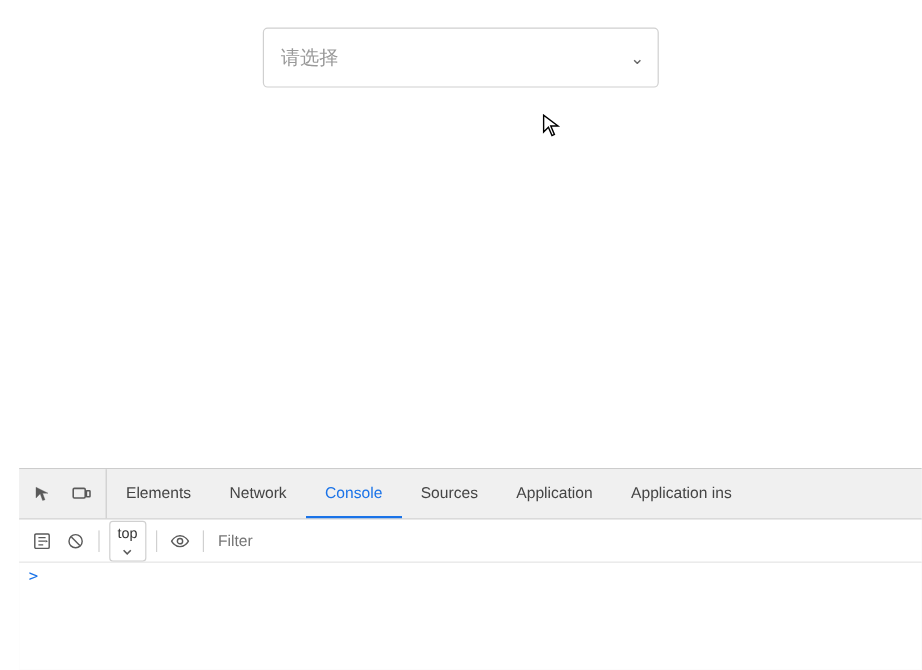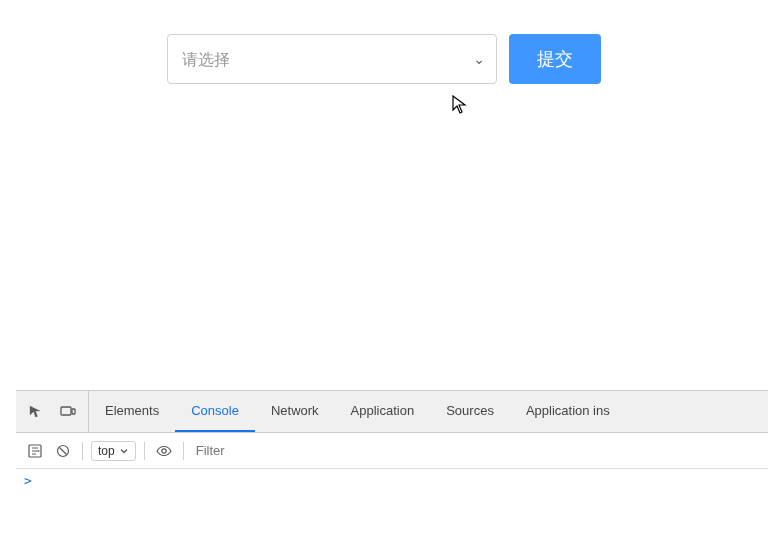--- a/index.html
+++ b/index.html
@@ -18,21 +18,21 @@
     }
 
     
     .page-content {
       width: 100%;
       height: 390px;
       background: #ffffff;
       display: flex;
       align-items: flex-start;
       justify-content: center;
-      padding-top: 34px;
+      padding-top: 23px;
     }
 
     .form-row {
       display: flex;
       align-items: center;
       gap: 12px;
     }
 
     .select-wrapper {
       position: relative;
@@ -189,20 +189,21 @@
       display: flex;
       align-items: center;
       background: #ffffff;
       border: 1px solid #d0d0d0;
       border-radius: 3px;
       padding: 2px 6px;
       font-size: 12px;
       color: #333;
       cursor: pointer;
       gap: 4px;
+      flex-direction: column;
     }
 
     .eye-icon-btn {
       width: 22px;
       height: 22px;
       display: flex;
       align-items: center;
       justify-content: center;
       cursor: pointer;
       color: #5a5a5a;
@@ -244,21 +245,20 @@
 <body>
 
 <div class="page-content">
   <div class="form-row">
     <div class="select-wrapper">
       <select class="select-control" placeholder="请选择">
         <option value="" disabled="" selected="">请选择</option>
       </select>
       <span class="chevron-icon">⌄</span>
     </div>
-    <button class="submit-btn">提交</button>
   </div>
 </div>
 
 <svg class="cursor" viewBox="0 0 16 20" fill="none" xmlns="http://www.w3.org/2000/svg">
   <path d="M1 1L1 15L5 11L8 18L10 17L7 10L13 10Z" fill="white" stroke="black" stroke-width="1.2"></path>
 </svg>
 
 <div class="devtools-panel">
 
   <div class="devtools-header">
@@ -273,24 +273,24 @@
 
         <svg width="16" height="16" viewBox="0 0 16 16" fill="none">
           <rect x="1" y="3" width="10" height="8" rx="1" stroke="#5a5a5a" stroke-width="1.3" fill="none"></rect>
           <rect x="12" y="5" width="3" height="5" rx="0.5" stroke="#5a5a5a" stroke-width="1.3" fill="none"></rect>
         </svg>
       </div>
     </div>
 
     <div class="devtools-tabs">
       <div class="devtools-tab">Elements</div>
+      <div class="devtools-tab">Network</div>
       <div class="devtools-tab active">Console</div>
-      <div class="devtools-tab">Network</div>
+      <div class="devtools-tab">Sources</div>
       <div class="devtools-tab">Application</div>
-      <div class="devtools-tab">Sources</div>
       <div class="devtools-tab">Application ins</div>
     </div>
   </div>
 
   <div class="devtools-toolbar">
 
     <div class="toolbar-icon-btn">
       <svg width="14" height="14" viewBox="0 0 14 14" fill="none">
         <rect x="1" y="1" width="12" height="12" rx="1" stroke="#5a5a5a" stroke-width="1.2" fill="none"></rect>
         <path d="M4 4h6M4 7h6M4 10h4" stroke="#5a5a5a" stroke-width="1.1"></path>

